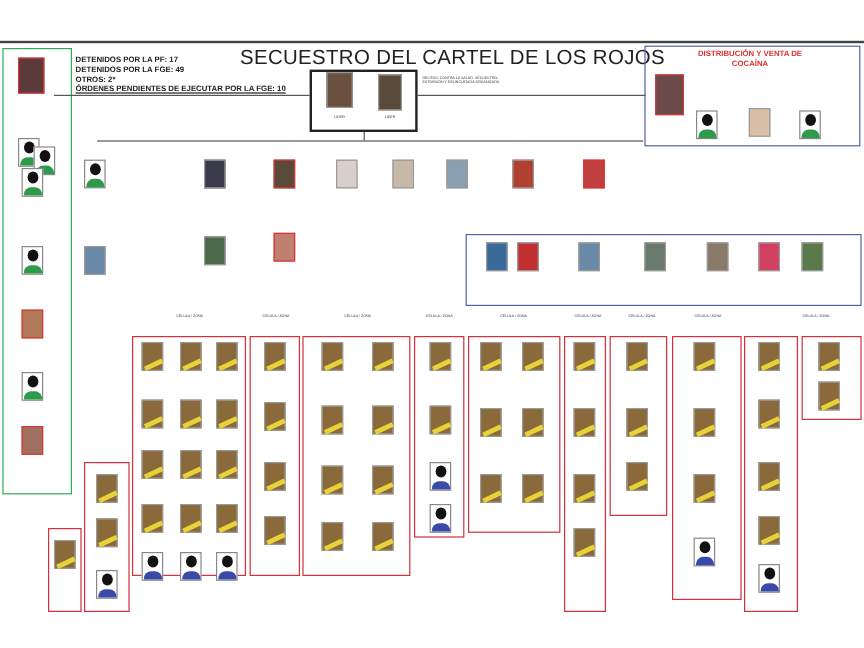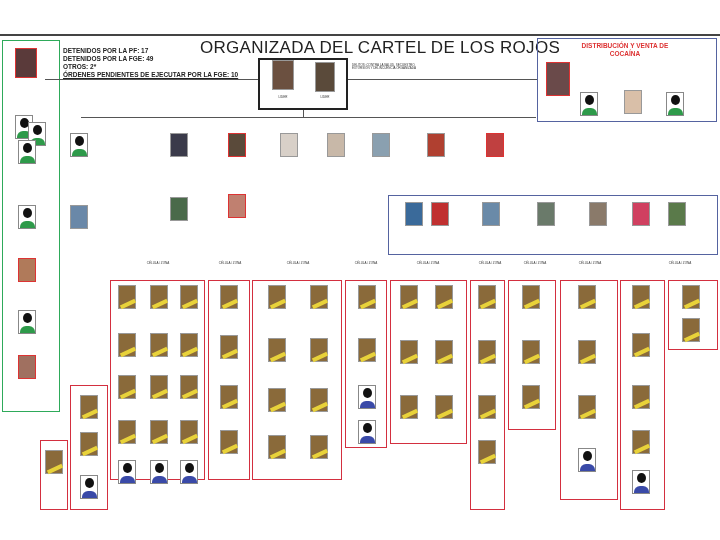--- a/index.html
+++ b/index.html
@@ -22,21 +22,21 @@
   .photo.yl::after{content:"";position:absolute;left:1px;bottom:2px;width:16px;height:4px;background:#e8d23a;transform:rotate(-25deg)}
   .cap{position:absolute;font-size:3px;line-height:3.4px;color:#333;text-align:center;width:40px}
   .hdr{position:absolute;font-size:3px;line-height:3.4px;color:#333;text-align:center;width:60px}
   .dist-title{position:absolute;left:560px;top:42px;width:130px;text-align:center;font-size:6.5px;font-weight:bold;color:#d33;line-height:8px}
 </style>
 </head>
 <body>
 
 <div class="frame"></div>
 
-<div class="title">ORGANIZADA DEL CARTEL DE LOS ROJOS</div>
+<div class="title">SECUESTRO DEL CARTEL DE LOS ROJOS</div>
 <div class="stats">
   <div>DETENIDOS POR LA PF: 17</div>
   <div>DETENIDOS POR LA FGE: 49</div>
   <div>OTROS: 2*</div>
   <div style="text-decoration:underline">ÓRDENES PENDIENTES DE EJECUTAR POR LA FGE: 10</div>
 </div>
 
 <div class="box green" style="left:2px;top:40px;width:58px;height:372px"></div>
 <div class="photo red" style="left:15px;top:48px;width:22px;height:30px;background:#5a3a3a"></div>
 <div class="photo sil" style="left:15px;top:115px"></div>

